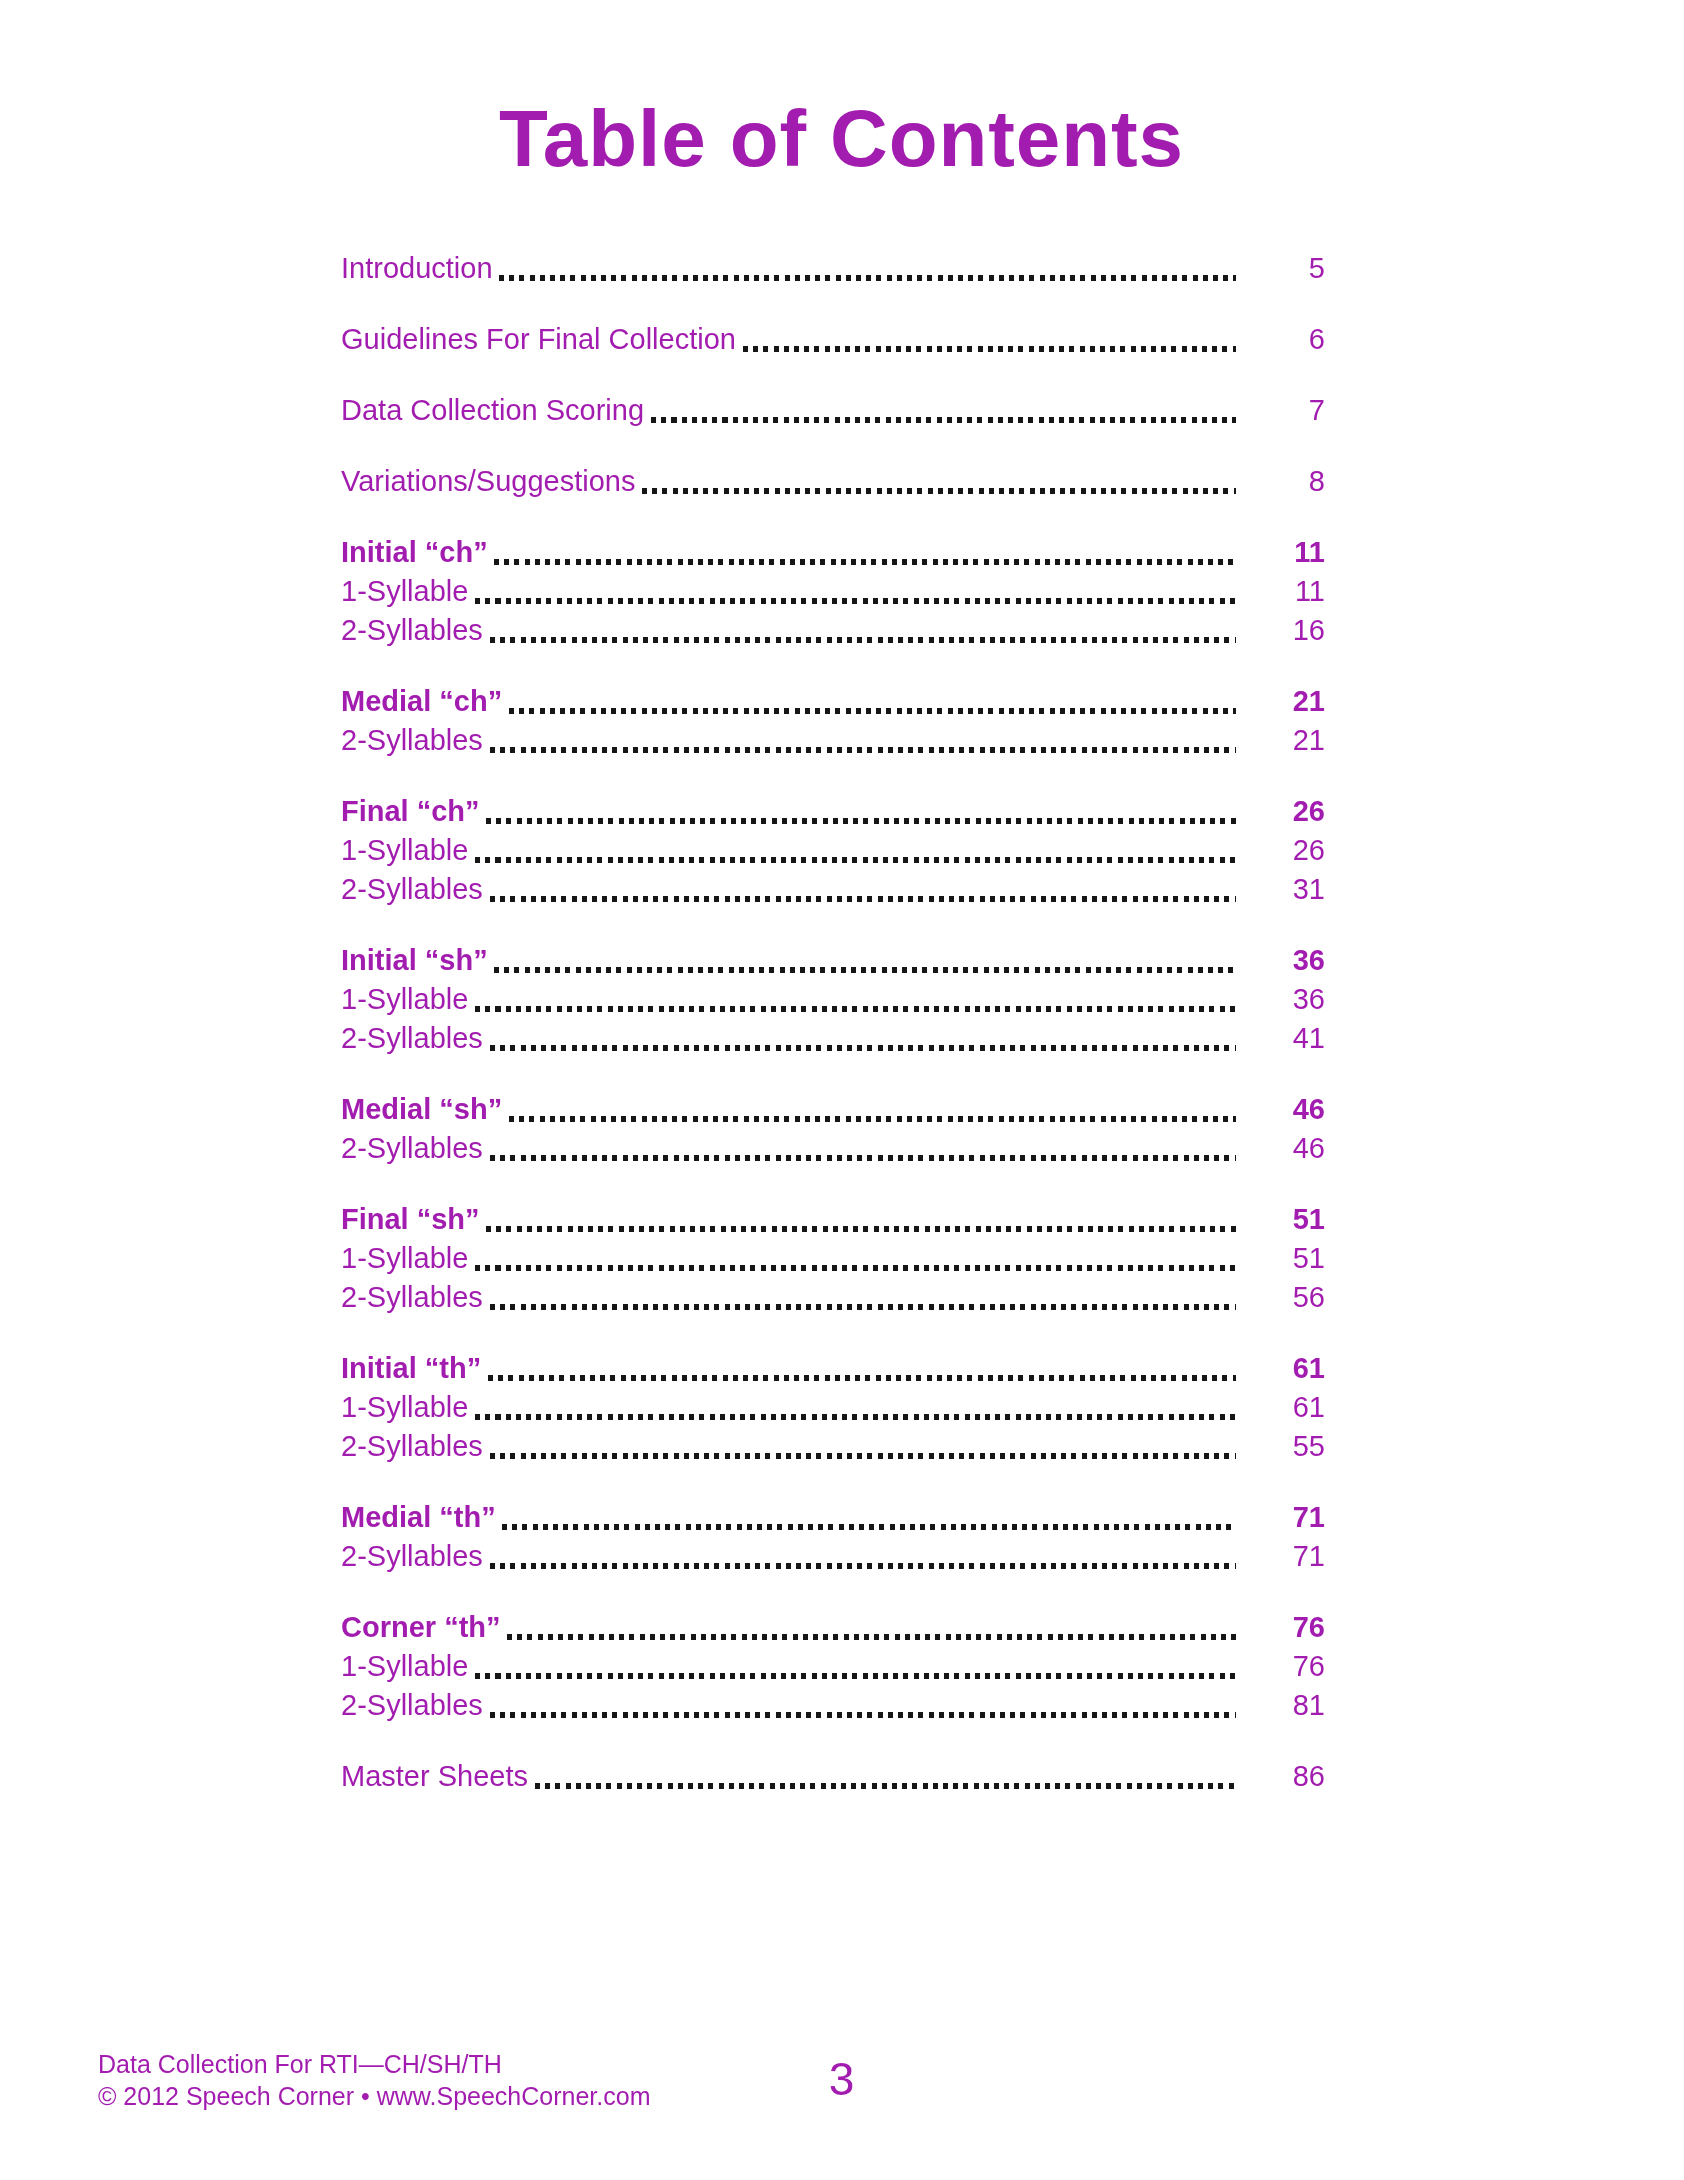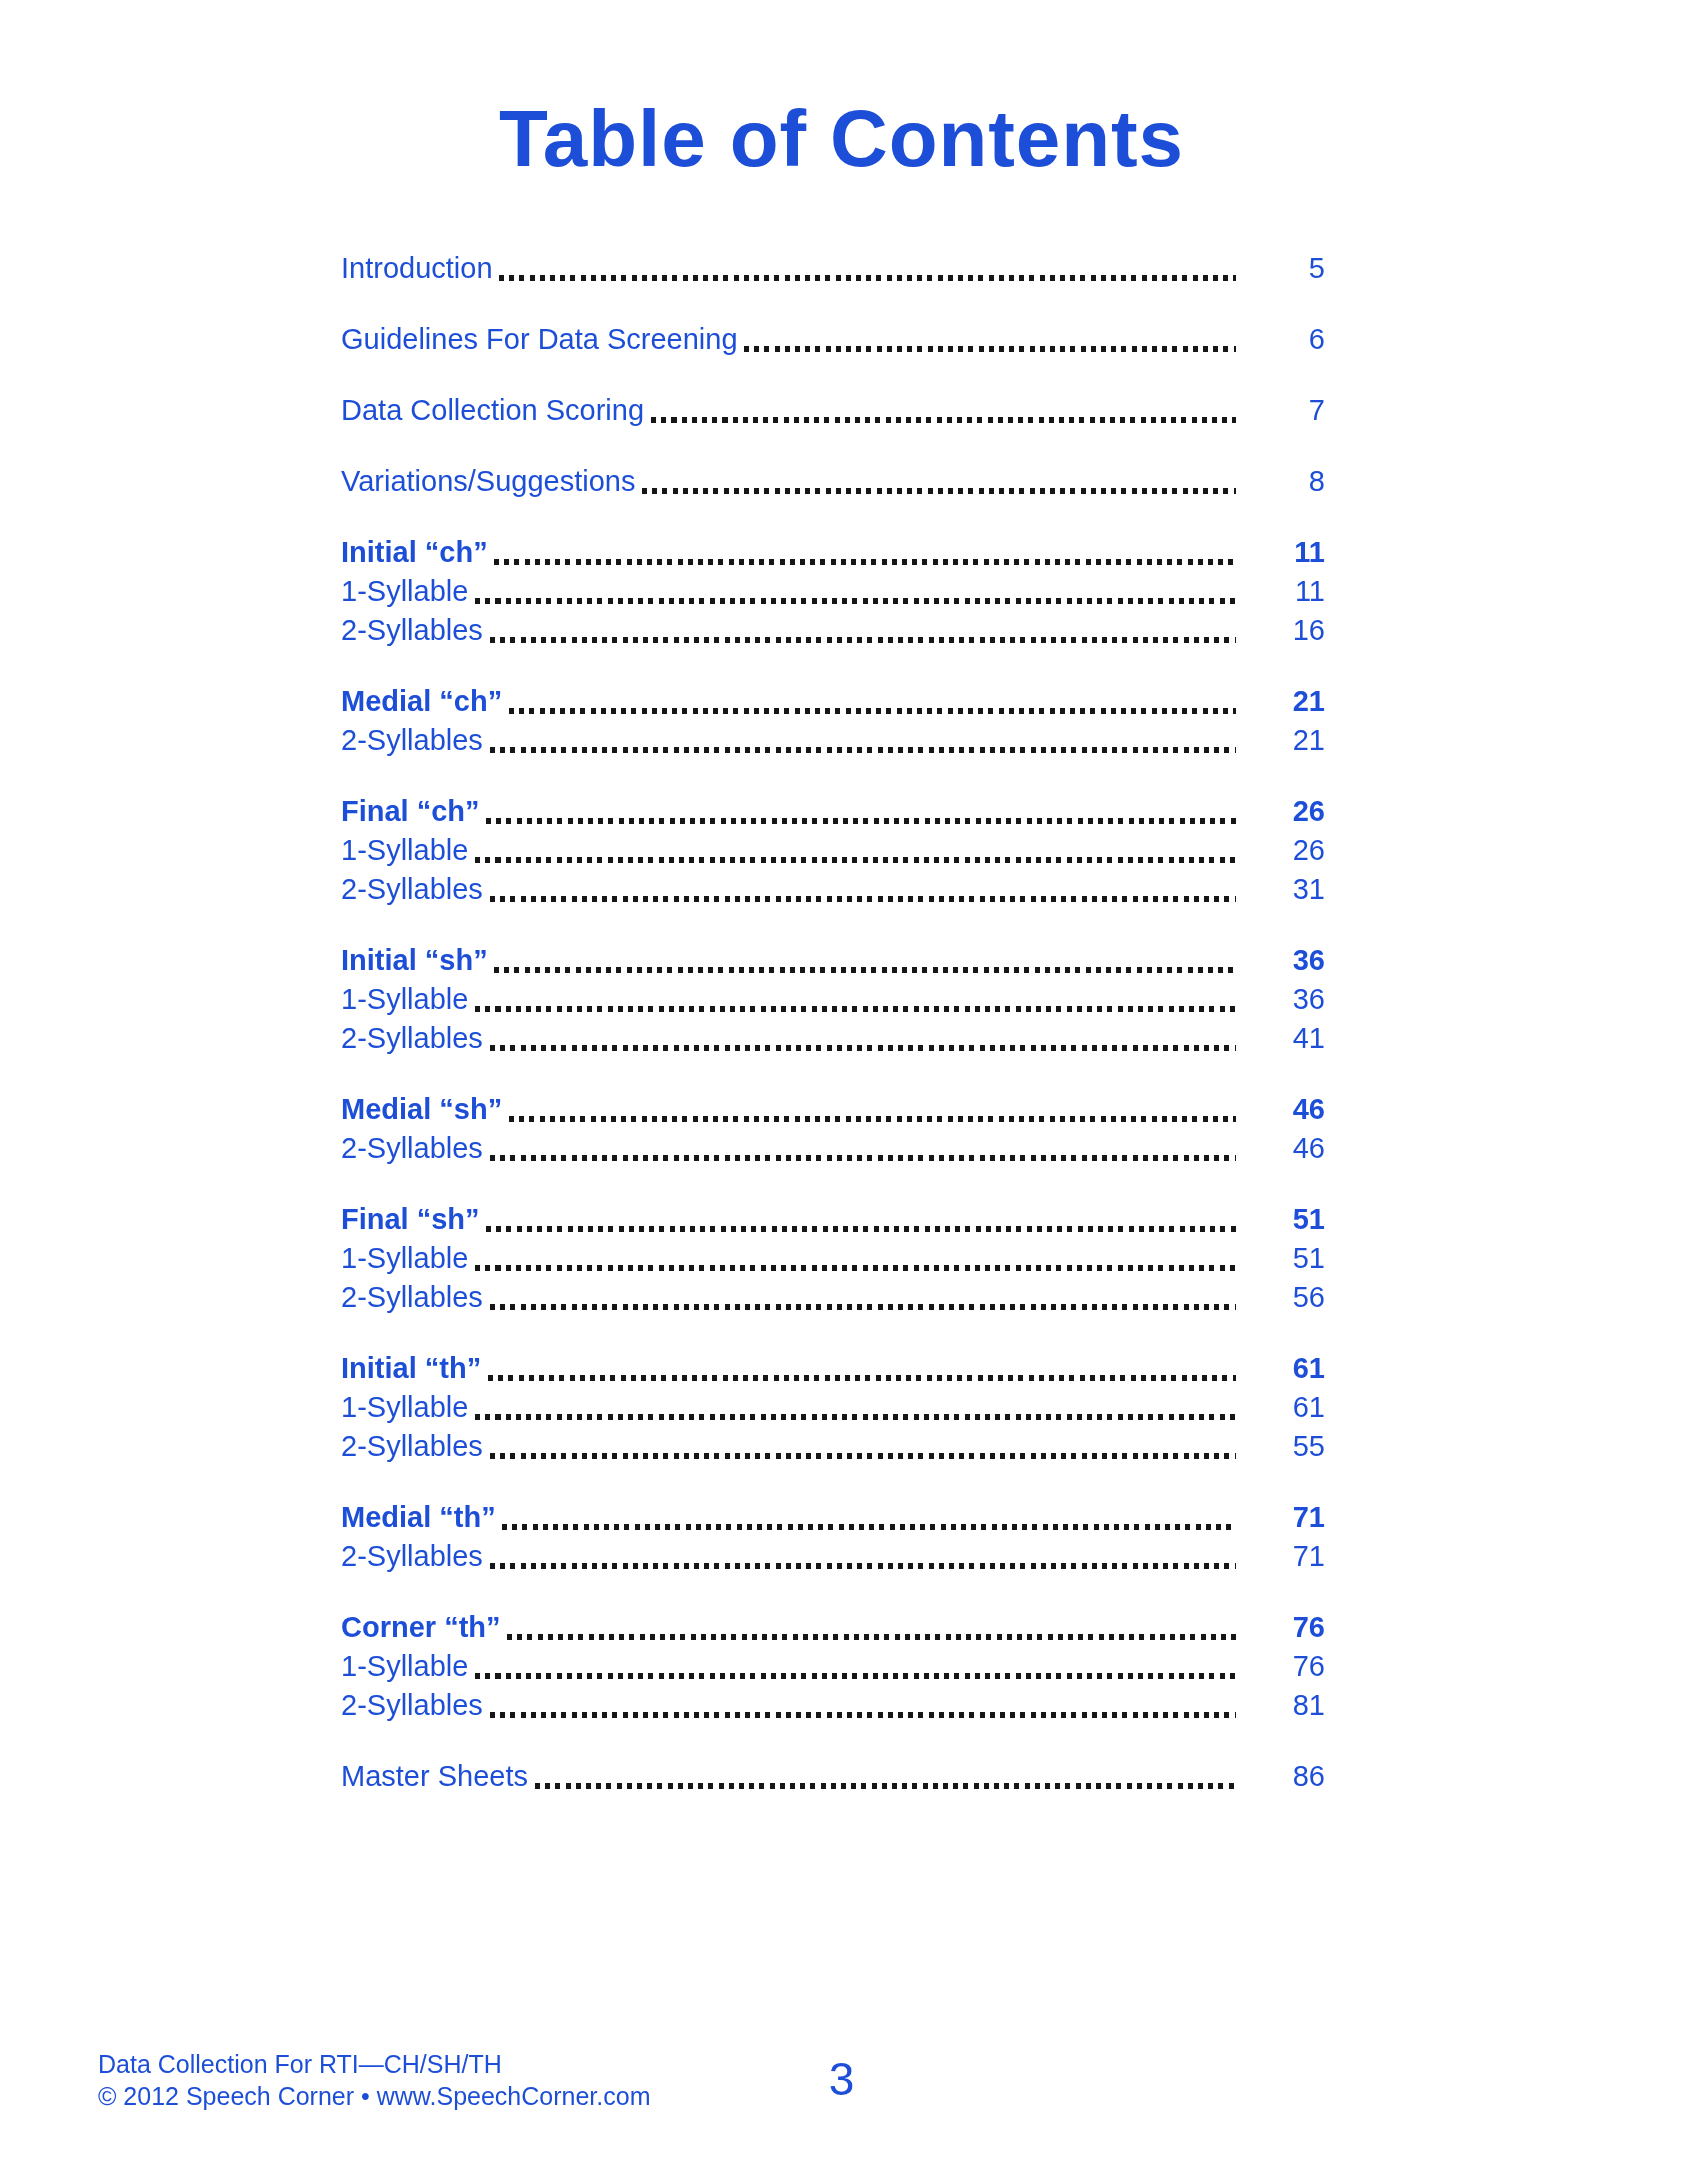--- a/index.html
+++ b/index.html
@@ -1,21 +1,21 @@
 <!DOCTYPE html>
 <html style="font-size:13.6px"><head>
 <meta charset="utf-8">
 <style>
   html, body { margin: 0; padding: 0; background: #ffffff; }
   .page {
     position: relative;
     width: 1683px;
     height: 2181px;
     background: #ffffff;
-    color: #1d4ed8;
+    color: #a21caf;
     font-family: "Liberation Sans", "DejaVu Sans", sans-serif;
     overflow: hidden;
   }
   .title {
     margin: 0;
     padding-top: 94px;
     text-align: center;
     font-size: 80px;
     font-weight: bold;
     line-height: 1.12;
@@ -76,21 +76,21 @@
   <div class="toc" id="toc">
       <div class="toc-group">
         <div class="toc-row">
           <span class="toc-label">Introduction</span>
           <span class="toc-dots"></span>
           <span class="toc-page-num">5</span>
         </div>
       </div>
       <div class="toc-group">
         <div class="toc-row">
-          <span class="toc-label">Guidelines For Data Screening</span>
+          <span class="toc-label">Guidelines For Final Collection</span>
           <span class="toc-dots"></span>
           <span class="toc-page-num">6</span>
         </div>
       </div>
       <div class="toc-group">
         <div class="toc-row">
           <span class="toc-label">Data Collection Scoring</span>
           <span class="toc-dots"></span>
           <span class="toc-page-num">7</span>
         </div>

